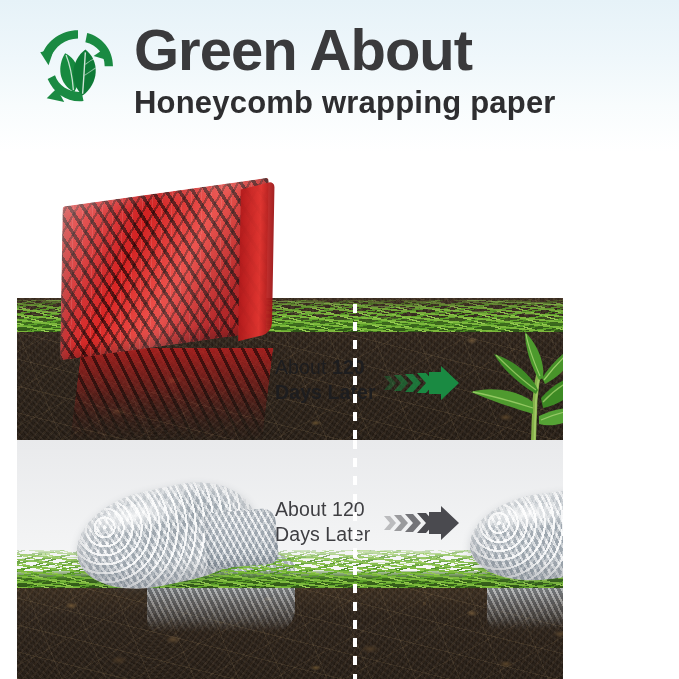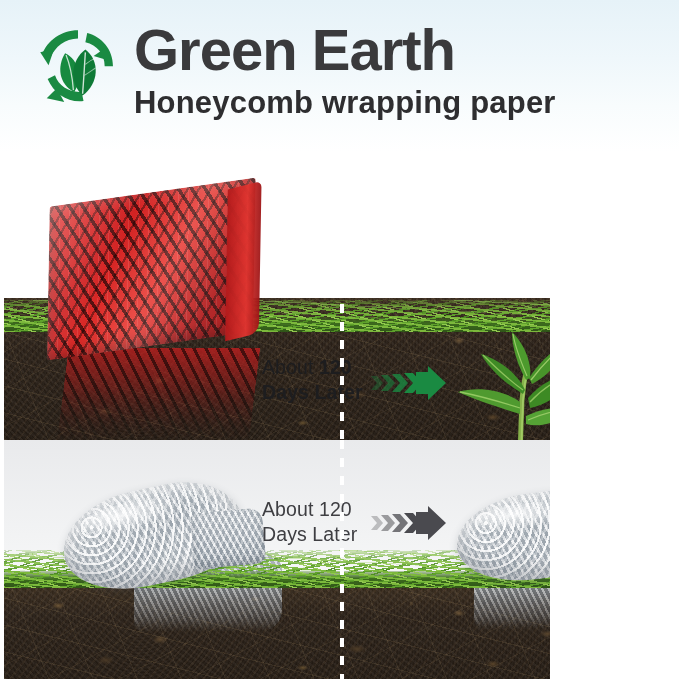--- a/index.html
+++ b/index.html
@@ -15,21 +15,21 @@
   .logo{width:92px;height:92px;flex:none;position:relative;margin-top:4px;}
   .logo svg{display:block;width:92px;height:92px;}
 
   .titleblock{margin-left:10px;padding-top:2px;}
   .title{font-size:58px;line-height:60px;font-weight:bold;color:#3a3a3c;
      letter-spacing:-1px;white-space:nowrap;}
   .subtitle{font-size:31px;line-height:38px;color:#2e2e30;white-space:nowrap;
      letter-spacing:.2px;margin-top:4px;font-weight:bold;}
 
   
-  .panel{position:absolute;left:4px;width:546px;overflow:hidden;}
+  .panel{position:absolute;left:17px;width:546px;overflow:hidden;}
   .panel-top{top:152px;height:288px;background:#ffffff;}
   .panel-bottom{top:440px;height:239px;
      background:linear-gradient(to bottom,#e9eaec 0%,#f2f3f4 40%,#fbfbfb 75%,#ffffff 100%);}
 
   
   .soil{position:absolute;left:0;width:679px;
      background:#2b2118;overflow:hidden;}
   .soil::before{content:"";position:absolute;inset:0;
      background:
        radial-gradient(ellipse 9px 5px at 8% 22%, #6d5536 0%, rgba(109,85,54,0) 70%),
@@ -175,21 +175,21 @@
             <path d="M37 36 C42 48 44 62 45 74" stroke="#ffffff" stroke-width="1.4" fill="none" opacity=".75"></path>
             <path d="M55 80 C40 66 42 42 58 30 C74 42 73 67 55 80 Z" fill="#0f7a37"></path>
             <path d="M58 33 C57 48 56 66 55 78" stroke="#ffffff" stroke-width="1.5" fill="none" opacity=".8"></path>
             <path d="M58 46 C63 42 67 40 70 39" stroke="#ffffff" stroke-width="1.1" fill="none" opacity=".55"></path>
             <path d="M57 58 C62 55 66 52 69 50" stroke="#ffffff" stroke-width="1.1" fill="none" opacity=".5"></path>
           </g>
         </svg>
       </div>
 
       <div class="titleblock">
-        <div class="title">Green Earth</div>
+        <div class="title">Green About</div>
         <div class="subtitle">Honeycomb wrapping paper</div>
       </div>
     </div>
   </div>
 
   <div class="panel panel-top">
 
     <div class="soil" style="top:146px;height:142px;"></div>
 
     <div class="hc-red-buried"></div>

